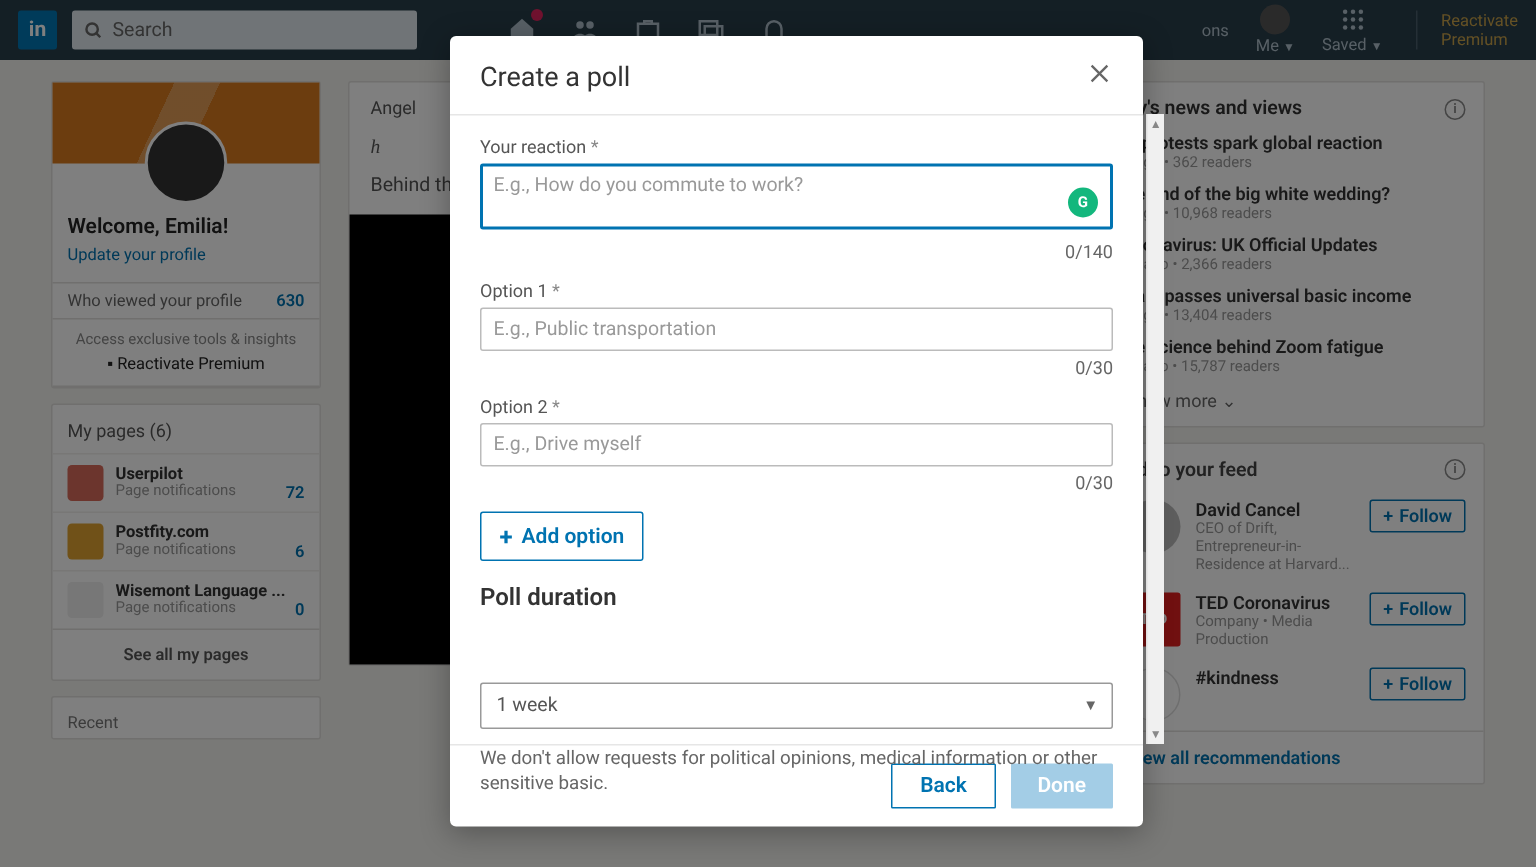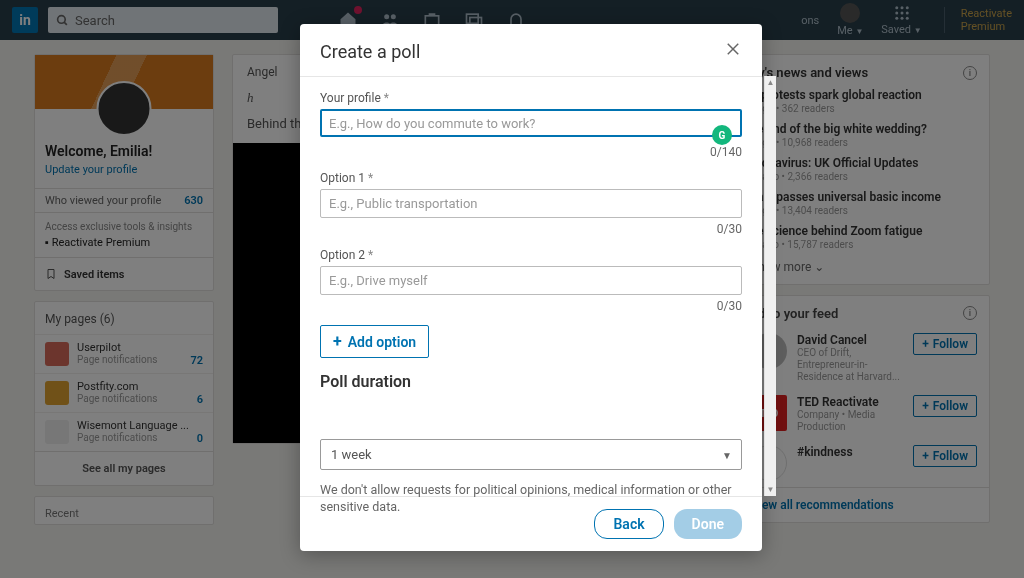--- a/index.html
+++ b/index.html
@@ -32,31 +32,31 @@
 
   
   .profile-header { height: 54px; background: #d87b1f; position: relative; }
   .profile-header::before { content:""; position:absolute; inset:0; background: linear-gradient(115deg, transparent 40%, rgba(255,255,255,0.25) 40%, rgba(255,255,255,0.25) 55%, transparent 55%);}
   .profile-avatar { width: 55px; height: 55px; border-radius: 50%; background: #333; border: 2px solid #fff; position: absolute; left: 50%; top: 26px; transform: translateX(-50%); }
   .profile-body { padding: 34px 10px 12px; text-align: left; }
   .welcome { font-weight: 600; font-size: 14px; color: #222; }
   .update-link { color: #0073b1; font-size: 11px; margin-top: 4px; }
   .stat-row { display: flex; justify-content: space-between; font-size: 11px; padding: 5px 10px; color: #666; }
   .stat-row .val { color: #0073b1; font-weight: 600; }
-  .premium-block { padding: 8px 10px; font-size: 10px; color: #888; }
+  .premium-block { padding: 8px 10px; font-size: 10px; color: #888; text-align: center; }
   .premium-link { font-size: 11px; color: #222; font-weight: 400; margin-top: 4px; }
   .saved { padding: 9px 10px; font-size: 11px; color: #333; font-weight: 600; display: flex; align-items: center; gap: 7px; }
 
   .pages-head { padding: 10px 10px 8px; font-size: 12px; color: #555; }
   .page-item { display: flex; padding: 6px 10px; gap: 8px; align-items: center; border-top: 1px solid #f0efec; }
   .page-logo { width: 24px; height: 24px; border-radius: 3px; background: #d86b5a; flex-shrink: 0; }
   .page-logo.b { background: #e0a230; }
   .page-logo.c { background: #eee; }
   .page-info { flex: 1; min-width: 0; }
-  .page-name { font-size: 11px; font-weight: 400; color: #333; white-space: nowrap; overflow: hidden; text-overflow: ellipsis; }
+  .page-name { font-size: 11px; font-weight: 700; color: #333; white-space: nowrap; overflow: hidden; text-overflow: ellipsis; }
   .page-notif { font-size: 10px; color: #999; display: flex; justify-content: space-between; }
   .page-count { color: #0073b1; font-weight: 600; font-size: 11px;}
   .see-all { text-align: center; padding: 10px; font-size: 11px; font-weight: 600; color: #555; border-top: 1px solid #e0dfdc; }
 
   .recent-hd { padding: 10px 10px 4px; font-size: 11px; color: #777; }
 
   
   .tab-row { display: flex; padding: 10px 14px 0; font-size: 12px; color: #555; }
   .mid-body { padding: 10px 14px; font-size: 13px; color: #555; line-height: 1.4; }
   .mid-hash { font-style: italic; font-family: Georgia, serif; margin-bottom: 8px; }
@@ -85,30 +85,30 @@
   .modal { position: absolute; left: 300px; top: 24px; width: 462px; background: #fff; border-radius: 4px; box-shadow: 0 4px 20px rgba(0,0,0,0.3); z-index: 10; }
   .modal-head { display: flex; justify-content: space-between; align-items: center; padding: 16px 20px 14px; }
   .modal-title { font-size: 18px; color: #333; font-weight: 400; }
   .modal-close { color: #666; cursor: pointer; }
   .modal-close svg { width: 18px; height: 18px; }
   .modal-body { border-top: 1px solid #e6e6e6; padding: 14px 20px 8px; max-height: 420px; overflow: visible; position:relative;}
   .field-label { font-size: 12px; color: #555; margin-bottom: 4px; }
   .req { color: #888; }
   .field-input { width: 100%; border: 1px solid #bbb; border-radius: 2px; padding: 6px 8px; font-size: 13px; color: #333; }
   .field-input.focused { border: 2px solid #0073b1; padding: 5px 7px; }
-  .field-input.ta { height: 28px; resize: none; }
+  .field-input.ta { height: 44px; resize: none; }
   .counter { text-align: right; font-size: 12px; color: #666; margin: 4px 0 12px; }
   .add-option { display: inline-flex; align-items:center; gap:6px; border: 1px solid #0073b1; color: #0073b1; background:#fff; padding: 6px 12px; border-radius: 2px; font-size: 14px; font-weight: 600; margin-bottom: 14px;}
   .duration-label { font-size: 16px; font-weight: 600; color: #333; margin-bottom: 8px; }
   .select-wrap { position: relative; margin-top: 48px; }
   .select { width: 100%; border: 1px solid #999; border-radius: 2px; padding: 7px 10px; font-size: 13px; color: #555; background:#fff; appearance: none; }
   .select-caret { position: absolute; right: 10px; top: 50%; transform: translateY(-50%); color:#666; pointer-events:none; font-size: 10px;}
   .disclaimer { font-size: 12.5px; color: #666; margin-top: 12px; line-height: 1.35; }
   .modal-foot { border-top: 1px solid #e6e6e6; padding: 12px 20px; display: flex; justify-content: flex-end; gap: 10px; }
-  .btn { padding: 6px 18px; border-radius: 13px; font-size: 14px; font-weight: 600; cursor: pointer; }
+  .btn { padding: 6px 18px; border-radius: 1px; font-size: 14px; font-weight: 600; cursor: pointer; }
   .btn-back { background: #fff; border: 1px solid #0073b1; color: #0073b1; }
   .btn-done { background: #a3cde6; border: none; color: #fff; }
   .grammarly { position: absolute; right: 30px; top: 48px; width:20px; height:20px; border-radius:50%; background:#13b77d; color:#fff; font-size:10px; font-weight:700; display:flex; align-items:center; justify-content:center;}
   .scroll-track { position:absolute; right:-14px; top:0; bottom:0; width:12px; background:#f0f0f0; border-left:1px solid #e0e0e0;}
   .scroll-arrow { font-size:8px; color:#888; text-align:center; position:absolute; left:0; right:0;}
   ::placeholder { color: #999; }
 </style>
 </head>
 <body>
 
@@ -195,26 +195,20 @@
       <div class="stat-row">
         <span>Who viewed your profile</span>
           <span class="val">630</span>
       </div>
       <div class="card-sep"></div>
       <div class="premium-block">
         <div>Access exclusive tools &amp; insights</div>
         <div class="premium-link">▪ <span>Reactivate Premium</span></div>
       </div>
       <div class="card-sep"></div>
-      <div class="saved">
-        <svg width="12" height="14" viewBox="0 0 24 24" fill="none" stroke="#555" stroke-width="2">
-            <path d="M6 3h12v18l-6-4-6 4z"></path>
-          </svg>
-        <span>Saved items</span>
-      </div>
     </div>
 
     <div class="card">
       <div class="pages-head">My pages (6)</div>
       <div class="page-item">
         <div class="page-logo"></div>
         <div class="page-info">
           <div class="page-name">Userpilot</div>
           <div class="page-notif">
               <span>Page notifications</span>
@@ -304,21 +298,21 @@
             <div class="feed-desc">CEO of Drift, Entrepreneur-in-Residence at Harvard...</div>
           </div>
         <button class="follow-btn">
             <span>+</span>
             <span>Follow</span>
           </button>
       </div>
       <div class="feed-item">
         <div class="feed-avatar sq">TED</div>
         <div class="feed-info">
-            <div class="feed-name">TED Reactivate</div>
+            <div class="feed-name">TED Coronavirus</div>
             <div class="feed-desc">Company • Media Production</div>
           </div>
         <button class="follow-btn">
             <span>+</span>
             <span>Follow</span>
           </button>
       </div>
       <div class="feed-item">
         <div class="feed-avatar tag">#</div>
         <div class="feed-info">
@@ -340,21 +334,21 @@
     <div class="modal-title">Create a poll</div>
     <div class="modal-close">
       <svg viewBox="0 0 24 24" fill="none" stroke="currentColor" stroke-width="2">
           <line x1="5" y1="5" x2="19" y2="19"></line>
           <line x1="19" y1="5" x2="5" y2="19"></line>
         </svg>
     </div>
   </div>
   <div style="position:relative">
     <div class="modal-body">
-      <div class="field-label"><span>Your profile</span> <span class="req">*</span></div>
+      <div class="field-label"><span>Your reaction</span> <span class="req">*</span></div>
       <textarea class="field-input ta focused" placeholder="E.g., How do you commute to work?" style=""></textarea>
       <div class="grammarly">G</div>
       <div class="counter">0/140</div>
 
       <div class="field-label"><span>Option 1</span> <span class="req">*</span></div>
       <input class="field-input" placeholder="E.g., Public transportation" style="">
       <div class="counter">0/30</div>
 
       <div class="field-label"><span>Option 2</span> <span class="req">*</span></div>
       <input class="field-input" placeholder="E.g., Drive myself" style="">
@@ -364,21 +358,21 @@
         <span style="font-size:16px;font-weight:700">+</span>
         <span>Add option</span>
       </button>
 
       <div class="duration-label">Poll duration</div>
       <div class="select-wrap">
         <div class="select">1 week</div>
         <span class="select-caret">▼</span>
       </div>
 
-      <div class="disclaimer">We don't allow requests for political opinions, medical information or other sensitive data.</div>
+      <div class="disclaimer">We don't allow requests for political opinions, medical information or other sensitive basic.</div>
     </div>
     <div class="scroll-track">
       <div class="scroll-arrow" style="top:2px">▲</div>
       <div class="scroll-arrow" style="bottom:2px">▼</div>
     </div>
   </div>
   <div class="modal-foot">
     <button class="btn btn-back">Back</button>
     <button class="btn btn-done">Done</button>
   </div>

